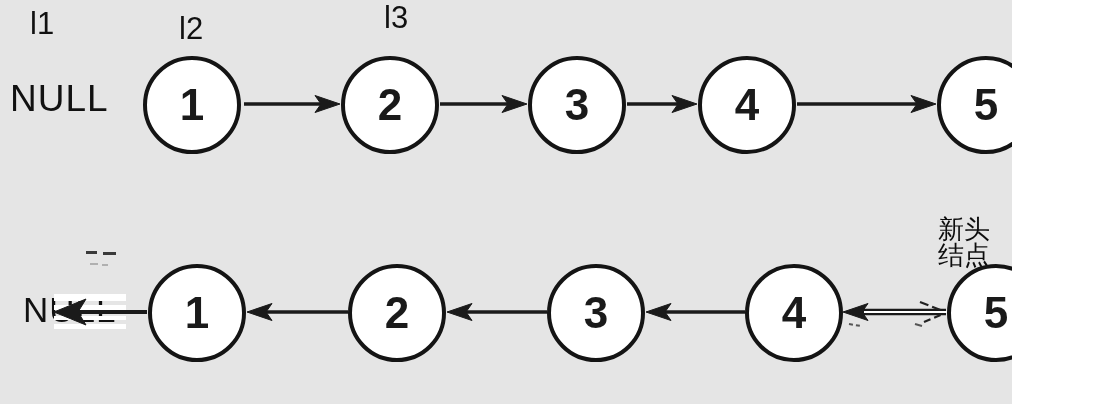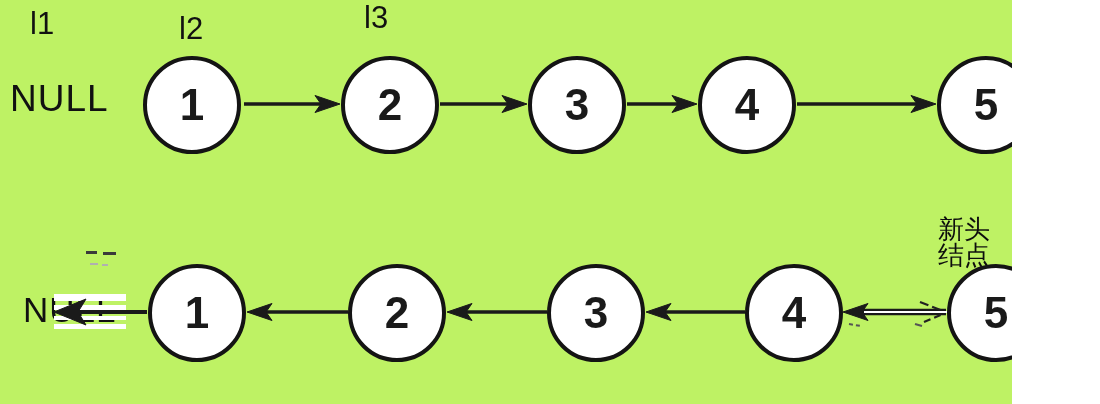--- a/index.html
+++ b/index.html
@@ -1,20 +1,20 @@
 <!DOCTYPE html>
 <html><head>
 <meta charset="utf-8">
 <style>
   html, body { margin: 0; padding: 0; background: #ffffff; }
   .canvas {
     position: relative;
     width: 1012px;
     height: 404px;
-    background: #bef264;
+    background: #e5e5e5;
     overflow: hidden;
     font-family: "Liberation Sans", "DejaVu Sans", sans-serif;
     color: #141414;
   }
   .layer-svg {
     position: absolute;
     left: 0; top: 0;
     width: 1100px; height: 404px;
     z-index: 3;
     pointer-events: none;
@@ -71,21 +71,21 @@
     z-index: 1;
   }
 </style>
 </head>
 <body>
 
 <div class="canvas">
 
   <span class="ptr-label" style="left:30px; top:8px;">l1</span>
   <span class="ptr-label" style="left:179px; top:13px;">l2</span>
-  <span class="ptr-label" style="left:364px; top:2px;">l3</span>
+  <span class="ptr-label" style="left:384px; top:2px;">l3</span>
 
   <span class="null-label" style="left:10px; top:80px;">NULL</span>
 
   <div class="node top" style="left:143px;">1</div>
   <div class="node top" style="left:341px;">2</div>
   <div class="node top" style="left:528px;">3</div>
   <div class="node top" style="left:698px;">4</div>
   <div class="node top" style="left:937px;">5</div>
 
   <span class="null-label" style="left:23px; top:292px; font-size:35px;">NULL</span>

